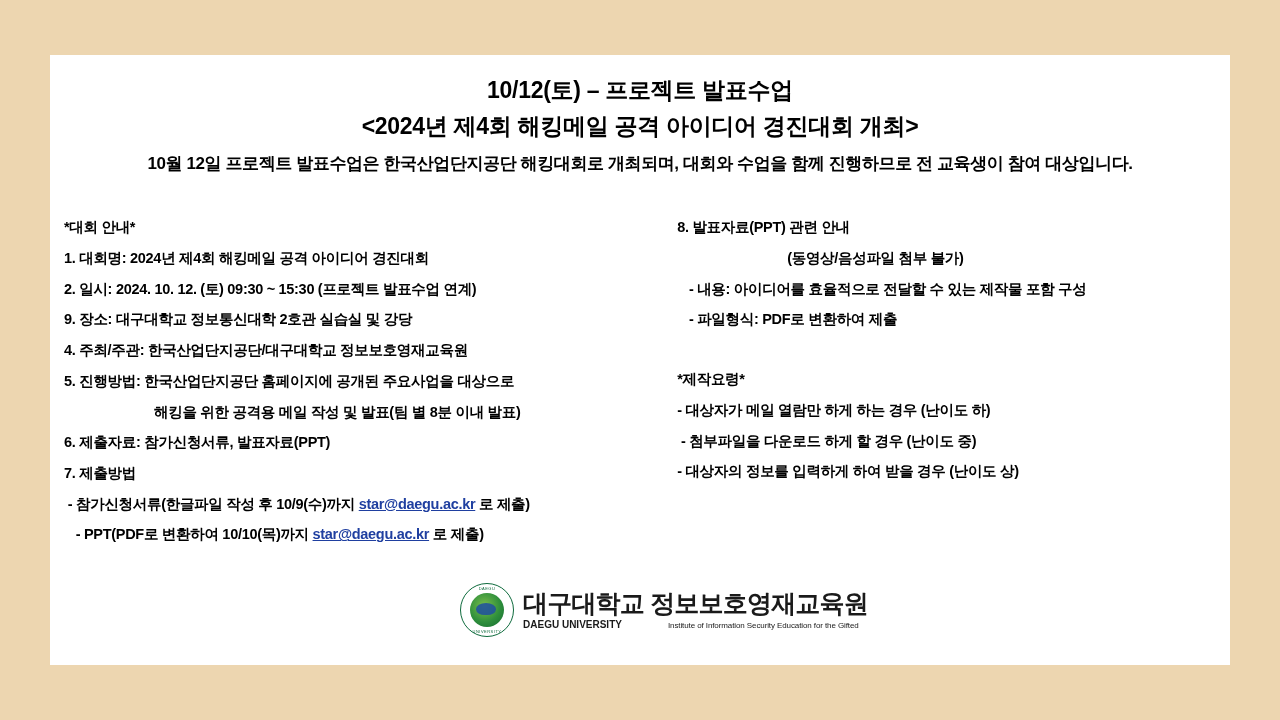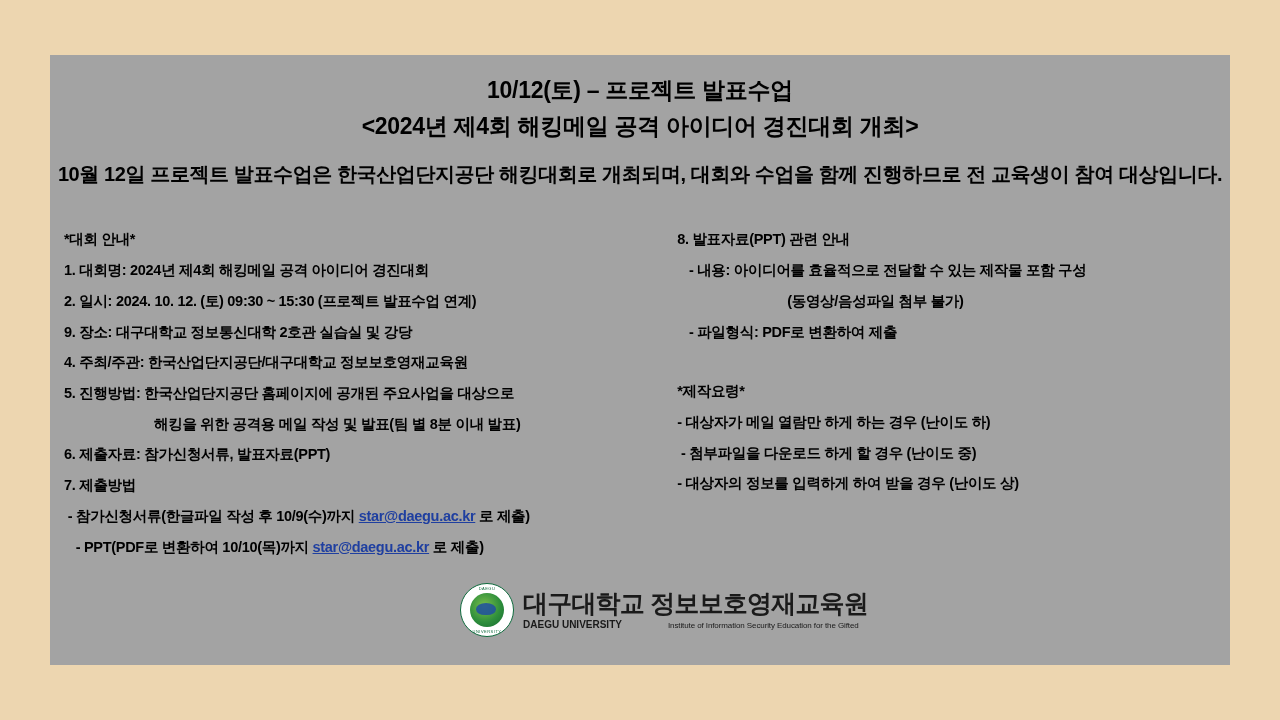--- a/index.html
+++ b/index.html
@@ -12,46 +12,46 @@
     background: #edd6b0;
     font-family: "Liberation Sans", sans-serif;
     overflow: hidden;
   }
   .slide {
     position: absolute;
     left: 50px;
     top: 55px;
     width: 1180px;
     height: 610px;
-    background: #a3a3a3;
+    background: #ffffff;
   }
   .title-block {
     text-align: center;
     padding-top: 18px;
   }
   .title-line-1 {
     font-size: 23px;
     font-weight: bold;
     color: #000;
     letter-spacing: -0.3px;
     line-height: 1.5;
   }
   .title-line-2 {
     font-size: 23px;
     font-weight: bold;
     color: #000;
     letter-spacing: -0.3px;
     line-height: 1.6;
   }
   .subtitle {
-    font-size: 20px;
+    font-size: 17px;
     font-weight: bold;
     color: #000;
     letter-spacing: -0.4px;
-    margin-top: 16px;
+    margin-top: 8px;
     line-height: 1.4;
   }
   .columns {
     display: flex;
     margin-top: 36px;
     padding: 0 28px 0 14px;
     justify-content: flex-end;
   }
   .col-left {
     width: 600px;
@@ -192,22 +192,22 @@
       <div class="line">5. 진행방법: 한국산업단지공단 홈페이지에 공개된 주요사업을 대상으로</div>
       <div class="line indent-2">해킹을 위한 공격용 메일 작성 및 발표(팀 별 8분 이내 발표)</div>
       <div class="line">6. 제출자료: 참가신청서류, 발표자료(PPT)</div>
       <div class="line">7. 제출방법</div>
       <div class="line"><span> - 참가신청서류(한글파일 작성 후 10/9(수)까지 </span><a class="mail" href="#">star@daegu.ac.kr</a><span> 로 제출)</span></div>
       <div class="line indent-1"><span> - PPT(PDF로 변환하여 10/10(목)까지 </span><a class="mail" href="#">star@daegu.ac.kr</a><span> 로 제출)</span></div>
     </div>
 
     <div class="col-right">
       <div class="line">8. 발표자료(PPT) 관련 안내</div>
+      <div class="line indent-4">(동영상/음성파일 첨부 불가)</div>
       <div class="line indent-1"> - 내용: 아이디어를 효율적으로 전달할 수 있는 제작물 포함 구성</div>
-      <div class="line indent-4">(동영상/음성파일 첨부 불가)</div>
       <div class="line indent-1"> - 파일형식: PDF로 변환하여 제출</div>
       <div class="spacer"></div>
       <div class="line">*제작요령*</div>
       <div class="line">- 대상자가 메일 열람만 하게 하는 경우 (난이도 하)</div>
       <div class="line"> - 첨부파일을 다운로드 하게 할 경우 (난이도 중)</div>
       <div class="line">- 대상자의 정보를 입력하게 하여 받을 경우 (난이도 상)</div>
     </div>
 
   </div>
 

